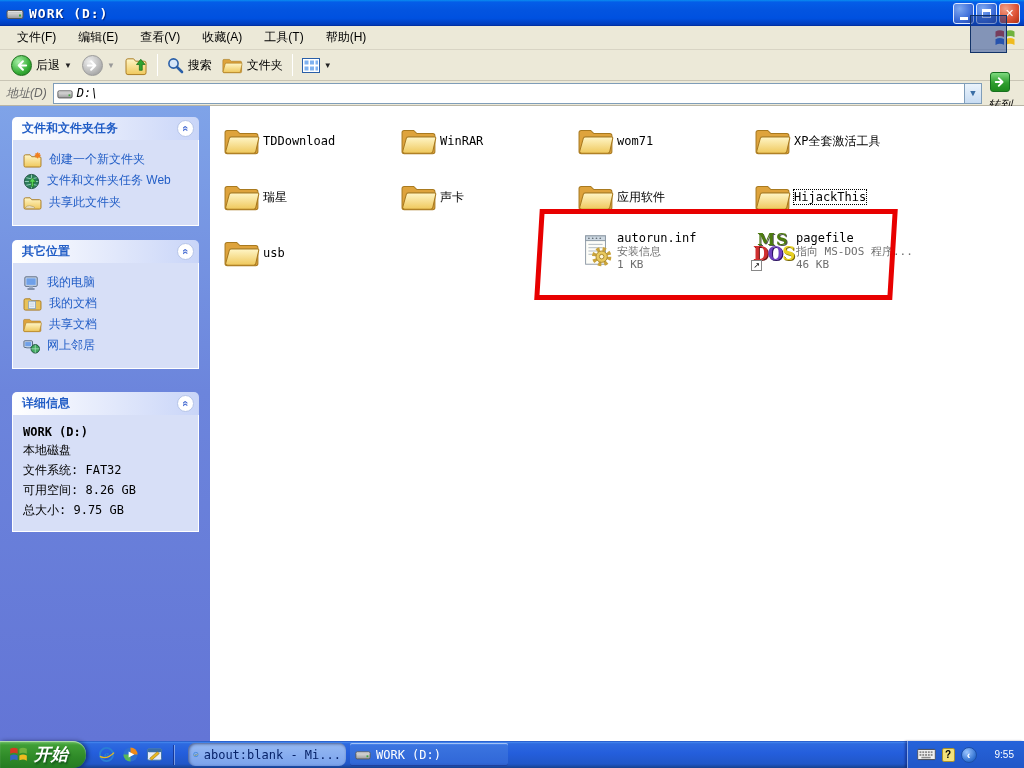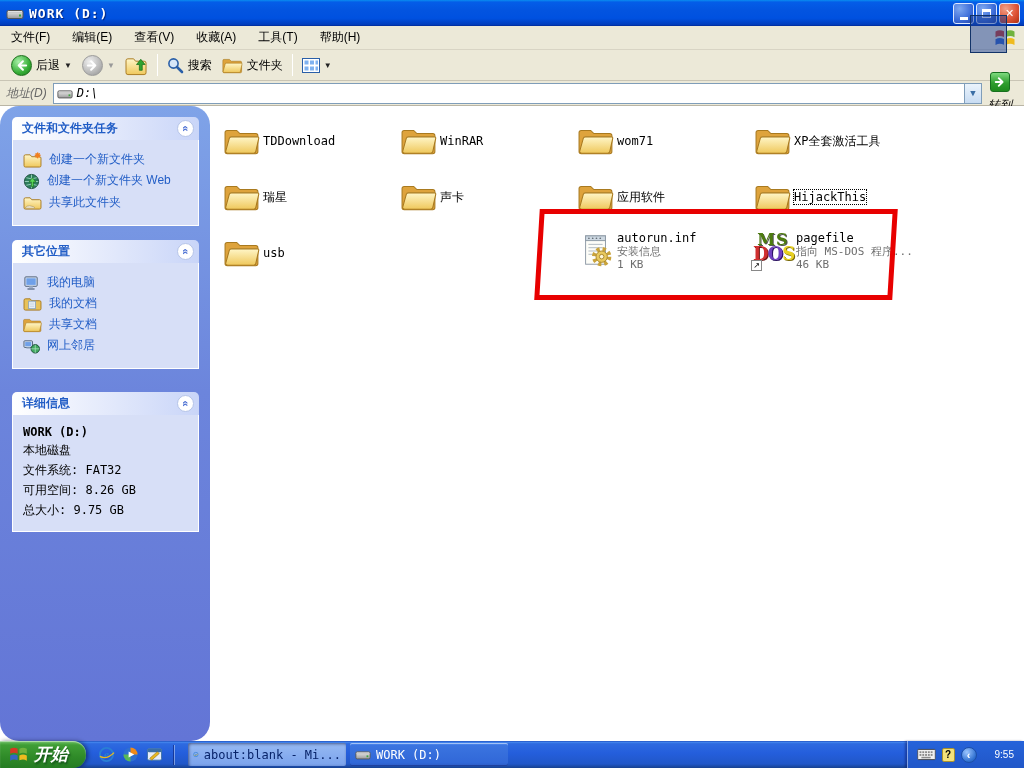--- a/index.html
+++ b/index.html
@@ -17,21 +17,21 @@
   .winbtns { margin-left:auto; display:flex; gap:2px; }
   .wbtn { width:21px; height:21px; border-radius:3px; border:1px solid #dce8ff; color:#fff;
     display:flex; align-items:center; justify-content:center; font-size:11px; font-weight:bold;
     background:radial-gradient(circle at 30% 25%,#7EA8F0,#3C6CD8 60%,#2444A8); cursor:pointer; }
   .wbtn.close { background:radial-gradient(circle at 30% 25%,#F0A088,#E05638 55%,#B03010); }
   .wbtn.min span { display:block; width:8px; height:3px; background:#fff; margin-top:10px; }
   .wbtn.max span { display:block; width:9px; height:9px; border:1px solid #fff; border-top:3px solid #fff; }
 
   
   .menubar { position:absolute; left:0; top:26px; width:1024px; height:24px; background:#ECE9D8;
-    display:flex; align-items:center; border-bottom:1px solid #d8d4c4; }
+    display:flex; align-items:center; padding-left:6px; border-bottom:1px solid #d8d4c4; }
   .menu-item { padding:3px 11px; color:#000; cursor:pointer; }
   .xpflag { margin-left:auto; margin-right:6px; width:26px; height:24px; }
 
   
   .toolbar { position:absolute; left:0; top:50px; width:1024px; height:31px; background:#ECE9D8;
     display:flex; align-items:center; padding-left:6px; border-bottom:1px solid #c9c5b5; }
   .tb-btn { display:flex; align-items:center; gap:4px; padding:2px 5px; border-radius:3px; cursor:pointer; }
   .circ { width:21px; height:21px; border-radius:50%; display:flex; align-items:center; justify-content:center; }
   .circ.green { background:radial-gradient(circle at 35% 30%,#A8F0A8,#37AE37 60%,#187818); border:1px solid #1A6E1A; }
   .circ.gray  { background:radial-gradient(circle at 35% 30%,#F0F0F0,#B8B8B8 60%,#8E8E8E); border:1px solid #9a9a9a; }
@@ -49,21 +49,21 @@
   .addr-combo .d-icon { width:16px; height:13px; margin-right:4px; }
   .addr-drop { margin-left:auto; width:17px; height:19px; background:linear-gradient(180deg,#EAF3FC,#C8DCF2);
     border-left:1px solid #7F9DB9; display:flex; align-items:center; justify-content:center;
     color:#3A6EA5; font-size:9px; cursor:pointer; }
   .go-btn { display:flex; align-items:center; gap:5px; padding:0 8px 0 6px; cursor:pointer;flex-direction:column; }
   .go-icon { width:20px; height:20px; border-radius:3px; border:1px solid #17701F; color:#fff; font-weight:bold;
     background:linear-gradient(180deg,#7EDB7E,#2F9E2F 55%,#1E8A1E); display:flex; align-items:center; justify-content:center; }
 
   
   .content { position:absolute; left:0; top:106px; width:1024px; height:635px; display:flex; }
-  .sidebar { width:210px; height:100%; background:linear-gradient(180deg,#7FA3E8 0%,#6C85DC 45%,#6375D6 100%);border-radius:19px; }
+  .sidebar { width:210px; height:100%; background:linear-gradient(180deg,#7FA3E8 0%,#6C85DC 45%,#6375D6 100%); }
   .panel { margin:11px 11px 0 12px; width:187px; }
   .panel + .panel { margin-top:14px; }
   .panel.gap-lg { margin-top:23px; }
   .panel-h { height:23px; background:linear-gradient(90deg,#FFFFFF,#C9D5F8); color:#215DC6; font-weight:bold;
     display:flex; align-items:center; padding:0 5px 0 10px; border-radius:5px 5px 0 0; cursor:pointer; }
   .chev { margin-left:auto; width:17px; height:17px; border-radius:50%; background:#fff; border:1px solid #B5C4E8;
     color:#4A6FD3; font-weight:bold; display:flex; align-items:center; justify-content:center; cursor:pointer; }
   .chev span { display:inline-block; transform:rotate(90deg); font-size:11px; line-height:1; }
   .panel-b { background:#D7DFF7; border:1px solid #fff; border-top:none; padding:7px 4px 9px 10px; }
   .task-item { display:flex; align-items:flex-start; gap:7px; color:#215DC6; margin:5px 0; cursor:pointer; width:160px; }
@@ -100,21 +100,21 @@
   .start { height:27px; padding:0 18px 0 8px; border-radius:0 13px 13px 0;
     background:linear-gradient(180deg,#70C268 0%,#3F9E35 15%,#2F8A28 60%,#257C22 100%);
     display:flex; align-items:center; gap:5px; box-shadow:2px 0 4px rgba(0,0,20,.45), inset 0 1px 1px rgba(255,255,255,.5); cursor:pointer; }
   .start-label { color:#fff; font-size:17px; font-weight:bold; font-style:italic; text-shadow:1px 2px 2px #14521a; }
   .qlaunch { display:flex; align-items:center; gap:7px; padding:0 9px 0 12px; }
   .qsep { width:1px; height:20px; background:rgba(255,255,255,.4); box-shadow:-1px 0 0 rgba(0,0,60,.4); margin-left:4px; }
   .qicon { width:17px; height:17px; display:flex; align-items:center; justify-content:center; cursor:pointer; }
   .taskbtn { width:158px; height:23px; margin-left:4px; border-radius:2px; display:flex; align-items:center; gap:5px;
     padding:0 5px; font-family:"DejaVu Sans Mono",monospace; font-size:12px; white-space:nowrap; overflow:hidden; cursor:pointer; }
   .taskbtn.pressed { background:linear-gradient(180deg,#97BAF3,#7AA2EC); color:#08246a;
-    box-shadow:inset 1px 1px 3px rgba(0,0,40,.5); }
+    box-shadow:inset 1px 1px 3px rgba(0,0,40,.5);border-radius:7px; }
   .taskbtn.normal { background:linear-gradient(180deg,#5E97F5 0%,#3B74E0 10%,#3168D8 85%,#2C5CC5 100%); color:#fff;
     box-shadow:inset 0 1px 0 rgba(255,255,255,.45), inset 0 -1px 0 rgba(0,0,60,.3); }
   .tray { margin-left:auto; height:27px; display:flex; align-items:center; gap:6px; padding:0 10px 0 9px;
     border-left:1px solid rgba(255,255,255,.45); box-shadow:-2px 0 2px rgba(0,0,60,.35);
     background:linear-gradient(180deg,#2663DA,#2157C8); }
   .help-ico { width:13px; height:14px; background:#F5E27A; border:1px solid #A8922F; border-radius:2px;
     color:#000; font-size:10px; font-weight:bold; text-align:center; line-height:12px; cursor:pointer; }
   .chev-ico { width:16px; height:16px; border-radius:50%; background:radial-gradient(circle at 35% 30%,#9CC6FF,#2E6FD0 70%,#1D4FA8);
     border:1px solid #1D4FA8; color:#fff; font-weight:bold; font-size:11px; line-height:14px; text-align:center; cursor:pointer; }
   .clock { color:#fff; font-size:10px; margin-left:12px; }
@@ -382,21 +382,21 @@
             <div class="task-item">
               <svg width="19" height="16" viewBox="0 0 20 17">
                   <use href="#sym-newfolder"></use>
                 </svg>
               <span class="txt">创建一个新文件夹</span>
             </div>
             <div class="task-item">
               <svg width="17" height="17" viewBox="0 0 18 18">
                   <use href="#sym-publish"></use>
                 </svg>
-              <span class="txt">创建一个新文件夹 Web</span>
+              <span class="txt">文件和文件夹任务 Web</span>
             </div>
             <div class="task-item">
               <svg width="19" height="16" viewBox="0 0 20 17">
                   <use href="#sym-sharefolder"></use>
                 </svg>
               <span class="txt">共享此文件夹</span>
             </div>
           </div>
         </div>
 

